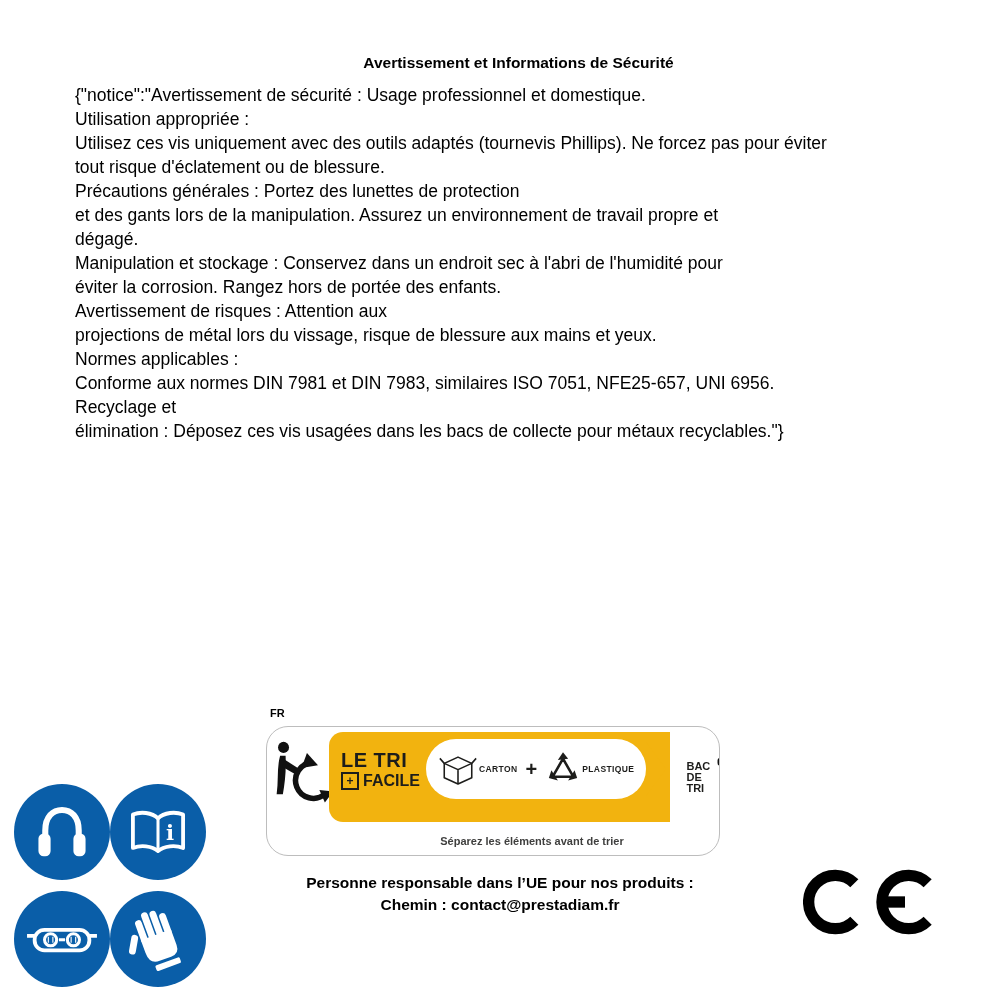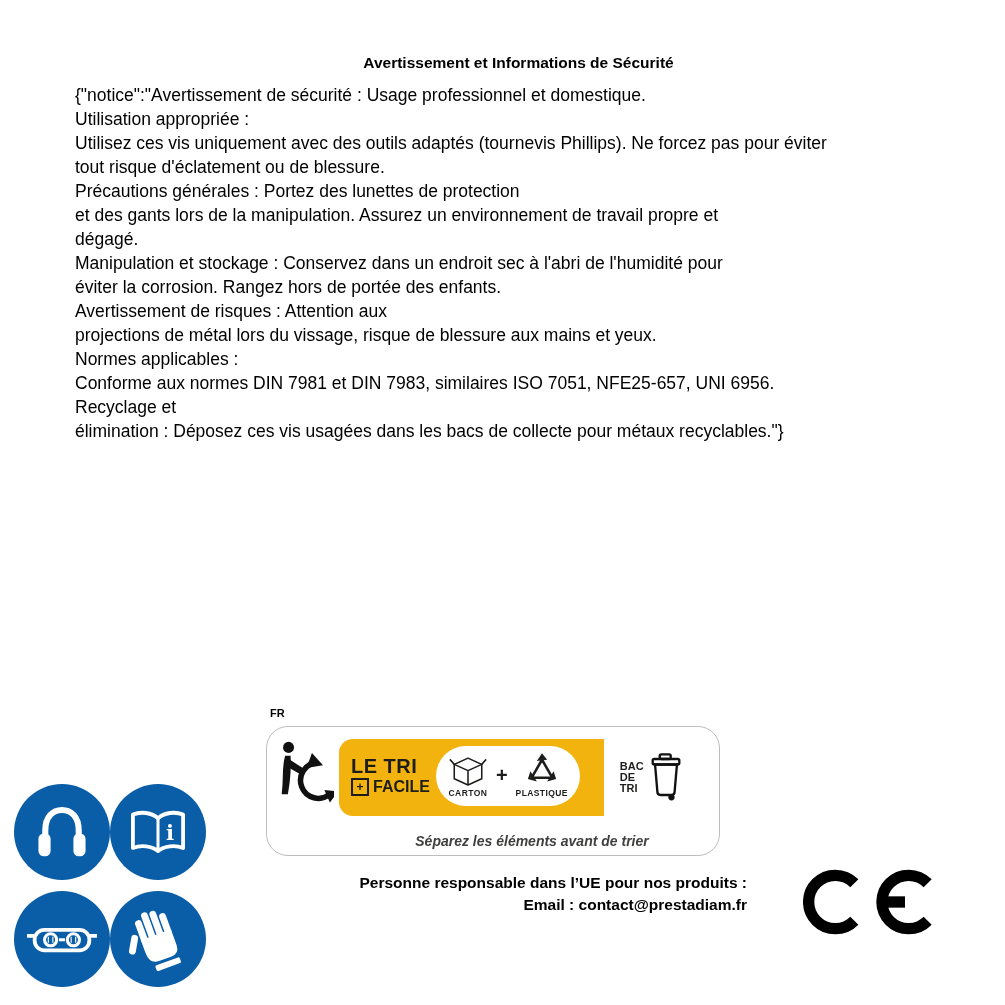--- a/index.html
+++ b/index.html
@@ -21,58 +21,58 @@
   
   .banner{
     position:absolute;left:266px;top:726px;width:454px;height:130px;
     border:1px solid #bdbdbd;border-radius:22px;background:#fff;
     box-sizing:border-box;display:flex;flex-direction:column;overflow:hidden;
   }
   .banner-row{flex:1;display:flex;align-items:center;}
   .triman{width:72px;display:flex;justify-content:center;align-items:center;}
   .yellowband{
     display:flex;align-items:center;background:var(--yellow,#f2b30f);
-    border-radius:14px 0 0 14px;height:74px;padding:0 4px 3px 10px;
+    border-radius:14px 0 0 14px;height:74px;padding:0 4px 16px 10px;
   }
   .letri{margin:0 6px 0 2px;}
   .letri-top{font-size:20px;font-weight:800;color:#1d1d1b;letter-spacing:.5px;}
   .facile-row{display:flex;align-items:center;gap:4px;font-weight:800;font-size:16px;color:#1d1d1b;}
   .plusbox{
     width:14px;height:14px;border:2.5px solid #1d1d1b;display:flex;
     align-items:center;justify-content:center;font-size:12px;font-weight:bold;line-height:1;
   }
   .oval{
     background:#fff;border-radius:40px;display:flex;align-items:center;
     gap:8px;padding:5px 12px;height:60px;box-sizing:border-box;
   }
-  .material{display:flex;flex-direction:column;align-items:center;gap:1px;}
+  .material{display:flex;flex-direction:row;align-items:center;gap:1px;}
   .mat-label{font-size:8.5px;font-weight:bold;letter-spacing:.4px;color:#1d1d1b;}
   .plus-sign{font-size:20px;font-weight:bold;color:#1d1d1b;}
   .chevron{
     width:0;height:0;border-top:27px solid transparent;border-bottom:27px solid transparent;
     border-left:20px solid var(--yellow,#f2b30f);
   }
   .bac{display:flex;align-items:center;gap:4px;margin-left:16px;}
   .bac-text{font-size:11px;font-weight:800;line-height:11px;color:#1d1d1b;}
   .caption{
     height:28px;display:flex;align-items:center;justify-content:center;
-    margin-left:78px;font-style:italic;font-weight:bold;color:#3f3f3e;font-size:14px;
+    margin-left:78px;font-weight:bold;color:#3f3f3e;font-size:11px;
   }
   
   .mand{
     position:absolute;width:96px;height:96px;border-radius:50%;
     background:var(--blue,#0a5ea8);display:flex;align-items:center;justify-content:center;
   }
   #m-ear{left:14px;top:784px;}
   #m-book{left:110px;top:784px;}
   #m-goggles{left:14px;top:891px;}
   #m-glove{left:110px;top:891px;}
   
   .company{
-    position:absolute;left:253px;top:872px;width:494px;text-align:right;
+    position:absolute;left:253px;top:872px;width:494px;text-align:center;
     font-weight:bold;font-size:15.5px;line-height:21.5px;
   }
   
   .ce{position:absolute;left:803px;top:852px;}
 </style>
 </head>
 <body>
 
 <div>
 
@@ -199,21 +199,21 @@
         <rect x="63" y="20" width="9" height="30" rx="4.5"></rect>
         <path d="M30 44 H72 V66 Q72 78 60 78 H44 Q30 78 30 62 Z"></path>
         <rect x="18" y="34" width="9" height="26" rx="4.5" transform="rotate(30 22 40)"></rect>
         <rect x="36" y="82" width="34" height="8" rx="2"></rect>
       </g>
     </svg>
   </div>
 
   <div class="company">
     <div>Personne responsable dans l’UE pour nos produits :</div>
-    <div>Email : contact@prestadiam.fr</div>
+    <div>Chemin : contact@prestadiam.fr</div>
   </div>
 
   <svg class="ce" width="140" height="100" viewBox="0 0 210 100" aria-label="CE">
     <path d="M77 22 A40 40 0 1 0 77 78" stroke="#000" stroke-width="17" fill="none"></path>
     <path d="M187 22 A40 40 0 1 0 187 78" stroke="#000" stroke-width="17" fill="none"></path>
     <path d="M124 50 H153" stroke="#000" stroke-width="17"></path>
   </svg>
 
 </div>
 

